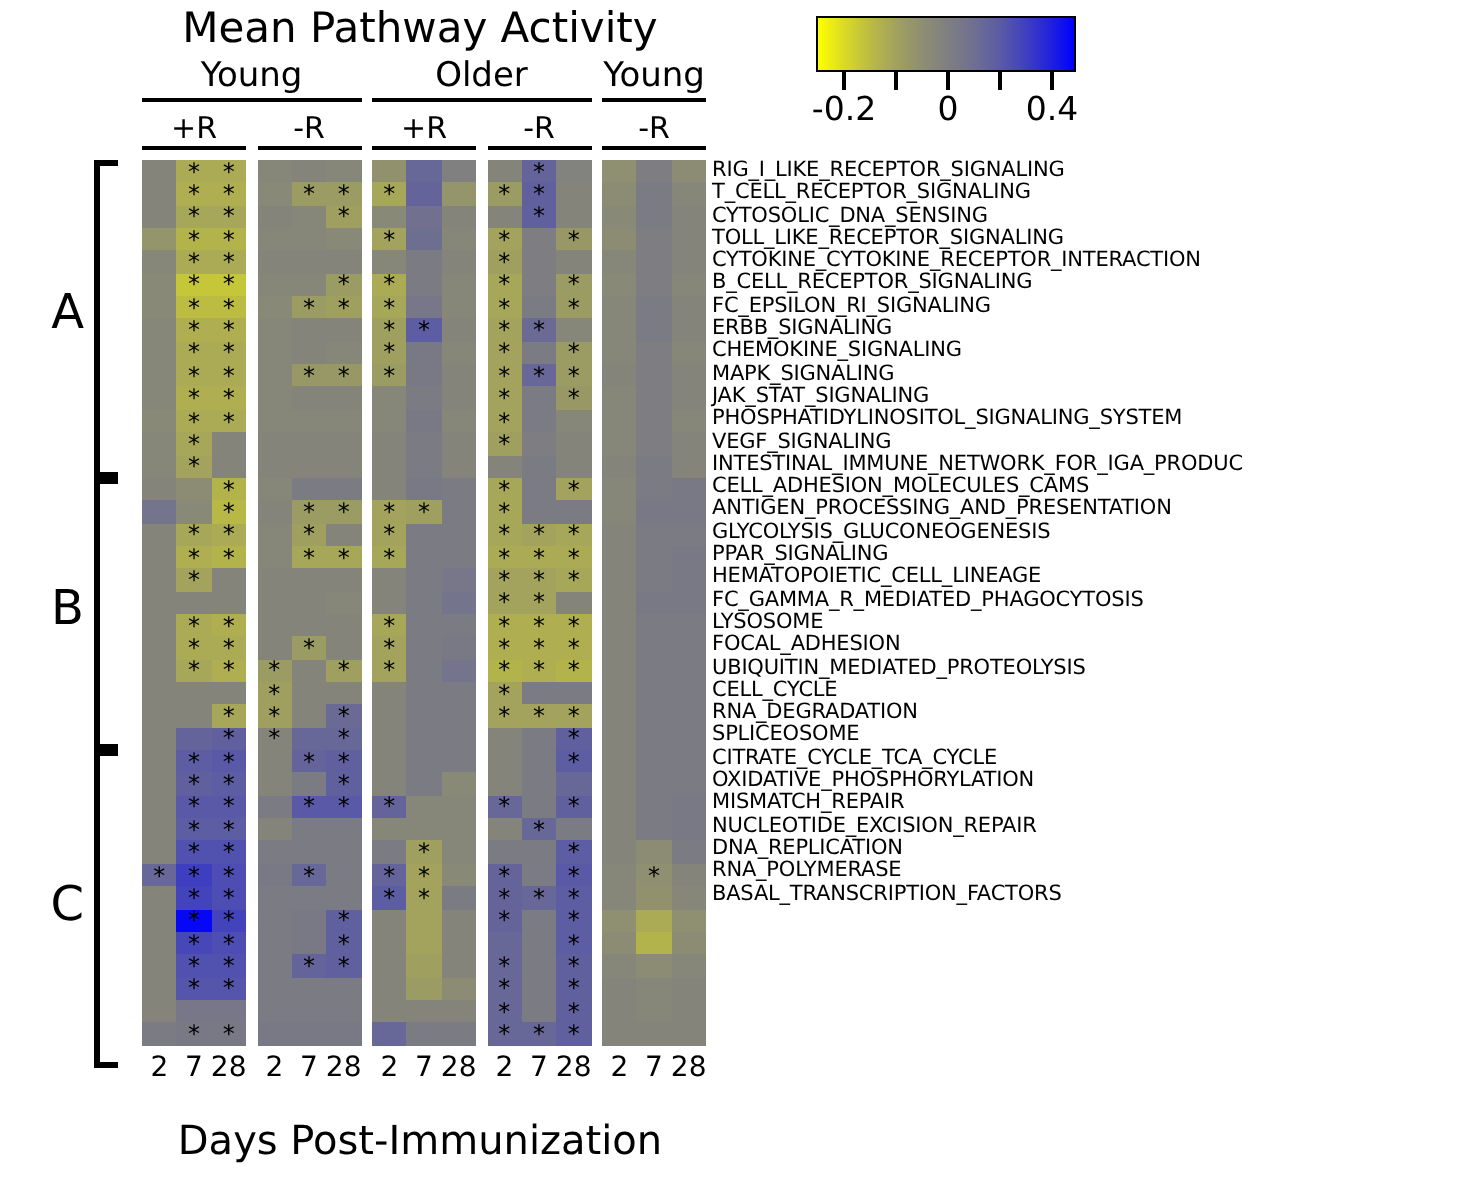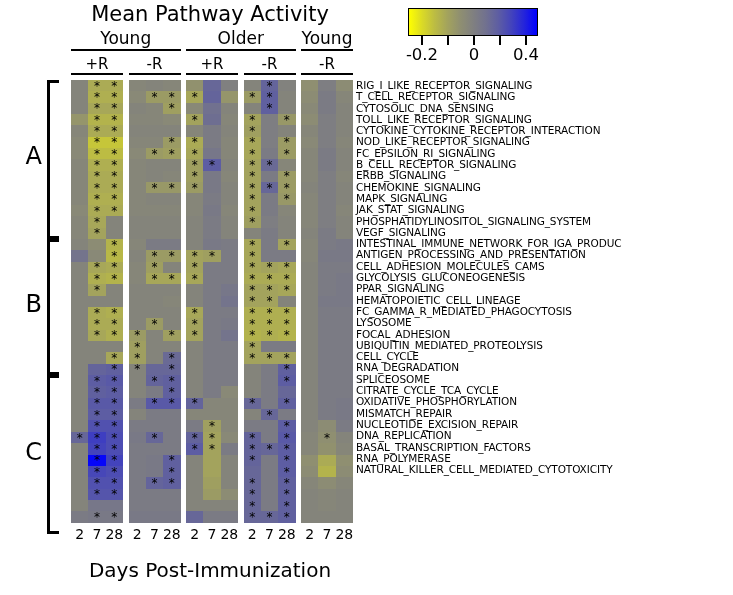--- a/index.html
+++ b/index.html
@@ -1160,50 +1160,48 @@
         <div class="cell" title="NATURAL_KILLER_CELL_MEDIATED_CYTOTOXICITY / Frail -R d28 = -0.02" style="background: rgb(132, 132, 123);"></div>
       </div>
     </div>
 
   <div id="row-labels">
       <div class="row-label">RIG_I_LIKE_RECEPTOR_SIGNALING</div>
       <div class="row-label">T_CELL_RECEPTOR_SIGNALING</div>
       <div class="row-label">CYTOSOLIC_DNA_SENSING</div>
       <div class="row-label">TOLL_LIKE_RECEPTOR_SIGNALING</div>
       <div class="row-label">CYTOKINE_CYTOKINE_RECEPTOR_INTERACTION</div>
-      <div class="row-label">NOD_LIKE_RECEPTOR_SIGNALING</div>
+      <div class="row-label">B_CELL_RECEPTOR_SIGNALING</div>
       <div class="row-label">FC_EPSILON_RI_SIGNALING</div>
-      <div class="row-label">B_CELL_RECEPTOR_SIGNALING</div>
       <div class="row-label">ERBB_SIGNALING</div>
       <div class="row-label">CHEMOKINE_SIGNALING</div>
       <div class="row-label">MAPK_SIGNALING</div>
       <div class="row-label">JAK_STAT_SIGNALING</div>
       <div class="row-label">PHOSPHATIDYLINOSITOL_SIGNALING_SYSTEM</div>
       <div class="row-label">VEGF_SIGNALING</div>
       <div class="row-label">INTESTINAL_IMMUNE_NETWORK_FOR_IGA_PRODUC</div>
+      <div class="row-label">CELL_ADHESION_MOLECULES_CAMS</div>
       <div class="row-label">ANTIGEN_PROCESSING_AND_PRESENTATION</div>
-      <div class="row-label">CELL_ADHESION_MOLECULES_CAMS</div>
       <div class="row-label">GLYCOLYSIS_GLUCONEOGENESIS</div>
       <div class="row-label">PPAR_SIGNALING</div>
       <div class="row-label">HEMATOPOIETIC_CELL_LINEAGE</div>
       <div class="row-label">FC_GAMMA_R_MEDIATED_PHAGOCYTOSIS</div>
       <div class="row-label">LYSOSOME</div>
       <div class="row-label">FOCAL_ADHESION</div>
       <div class="row-label">UBIQUITIN_MEDIATED_PROTEOLYSIS</div>
       <div class="row-label">CELL_CYCLE</div>
       <div class="row-label">RNA_DEGRADATION</div>
       <div class="row-label">SPLICEOSOME</div>
       <div class="row-label">CITRATE_CYCLE_TCA_CYCLE</div>
       <div class="row-label">OXIDATIVE_PHOSPHORYLATION</div>
       <div class="row-label">MISMATCH_REPAIR</div>
       <div class="row-label">NUCLEOTIDE_EXCISION_REPAIR</div>
       <div class="row-label">DNA_REPLICATION</div>
+      <div class="row-label">RNA_POLYMERASE</div>
       <div class="row-label">BASAL_TRANSCRIPTION_FACTORS</div>
-      <div class="row-label">RNA_POLYMERASE</div>
-      <div class="row-label">NATURAL_KILLER_CELL_MEDIATED_CYTOTOXICITY</div>
     </div>
 
   <div id="xticks">
       <div class="xtick" style="left: 65.6667px; top: 525.65px; width: 28px;">2</div>
       <div class="xtick" style="left: 83px; top: 525.65px; width: 28px;">7</div>
       <div class="xtick" style="left: 100.333px; top: 525.65px; width: 28px;">28</div>
       <div class="xtick" style="left: 123.167px; top: 525.65px; width: 28px;">2</div>
       <div class="xtick" style="left: 140.5px; top: 525.65px; width: 28px;">7</div>
       <div class="xtick" style="left: 157.833px; top: 525.65px; width: 28px;">28</div>
       <div class="xtick" style="left: 180.667px; top: 525.65px; width: 28px;">2</div>

